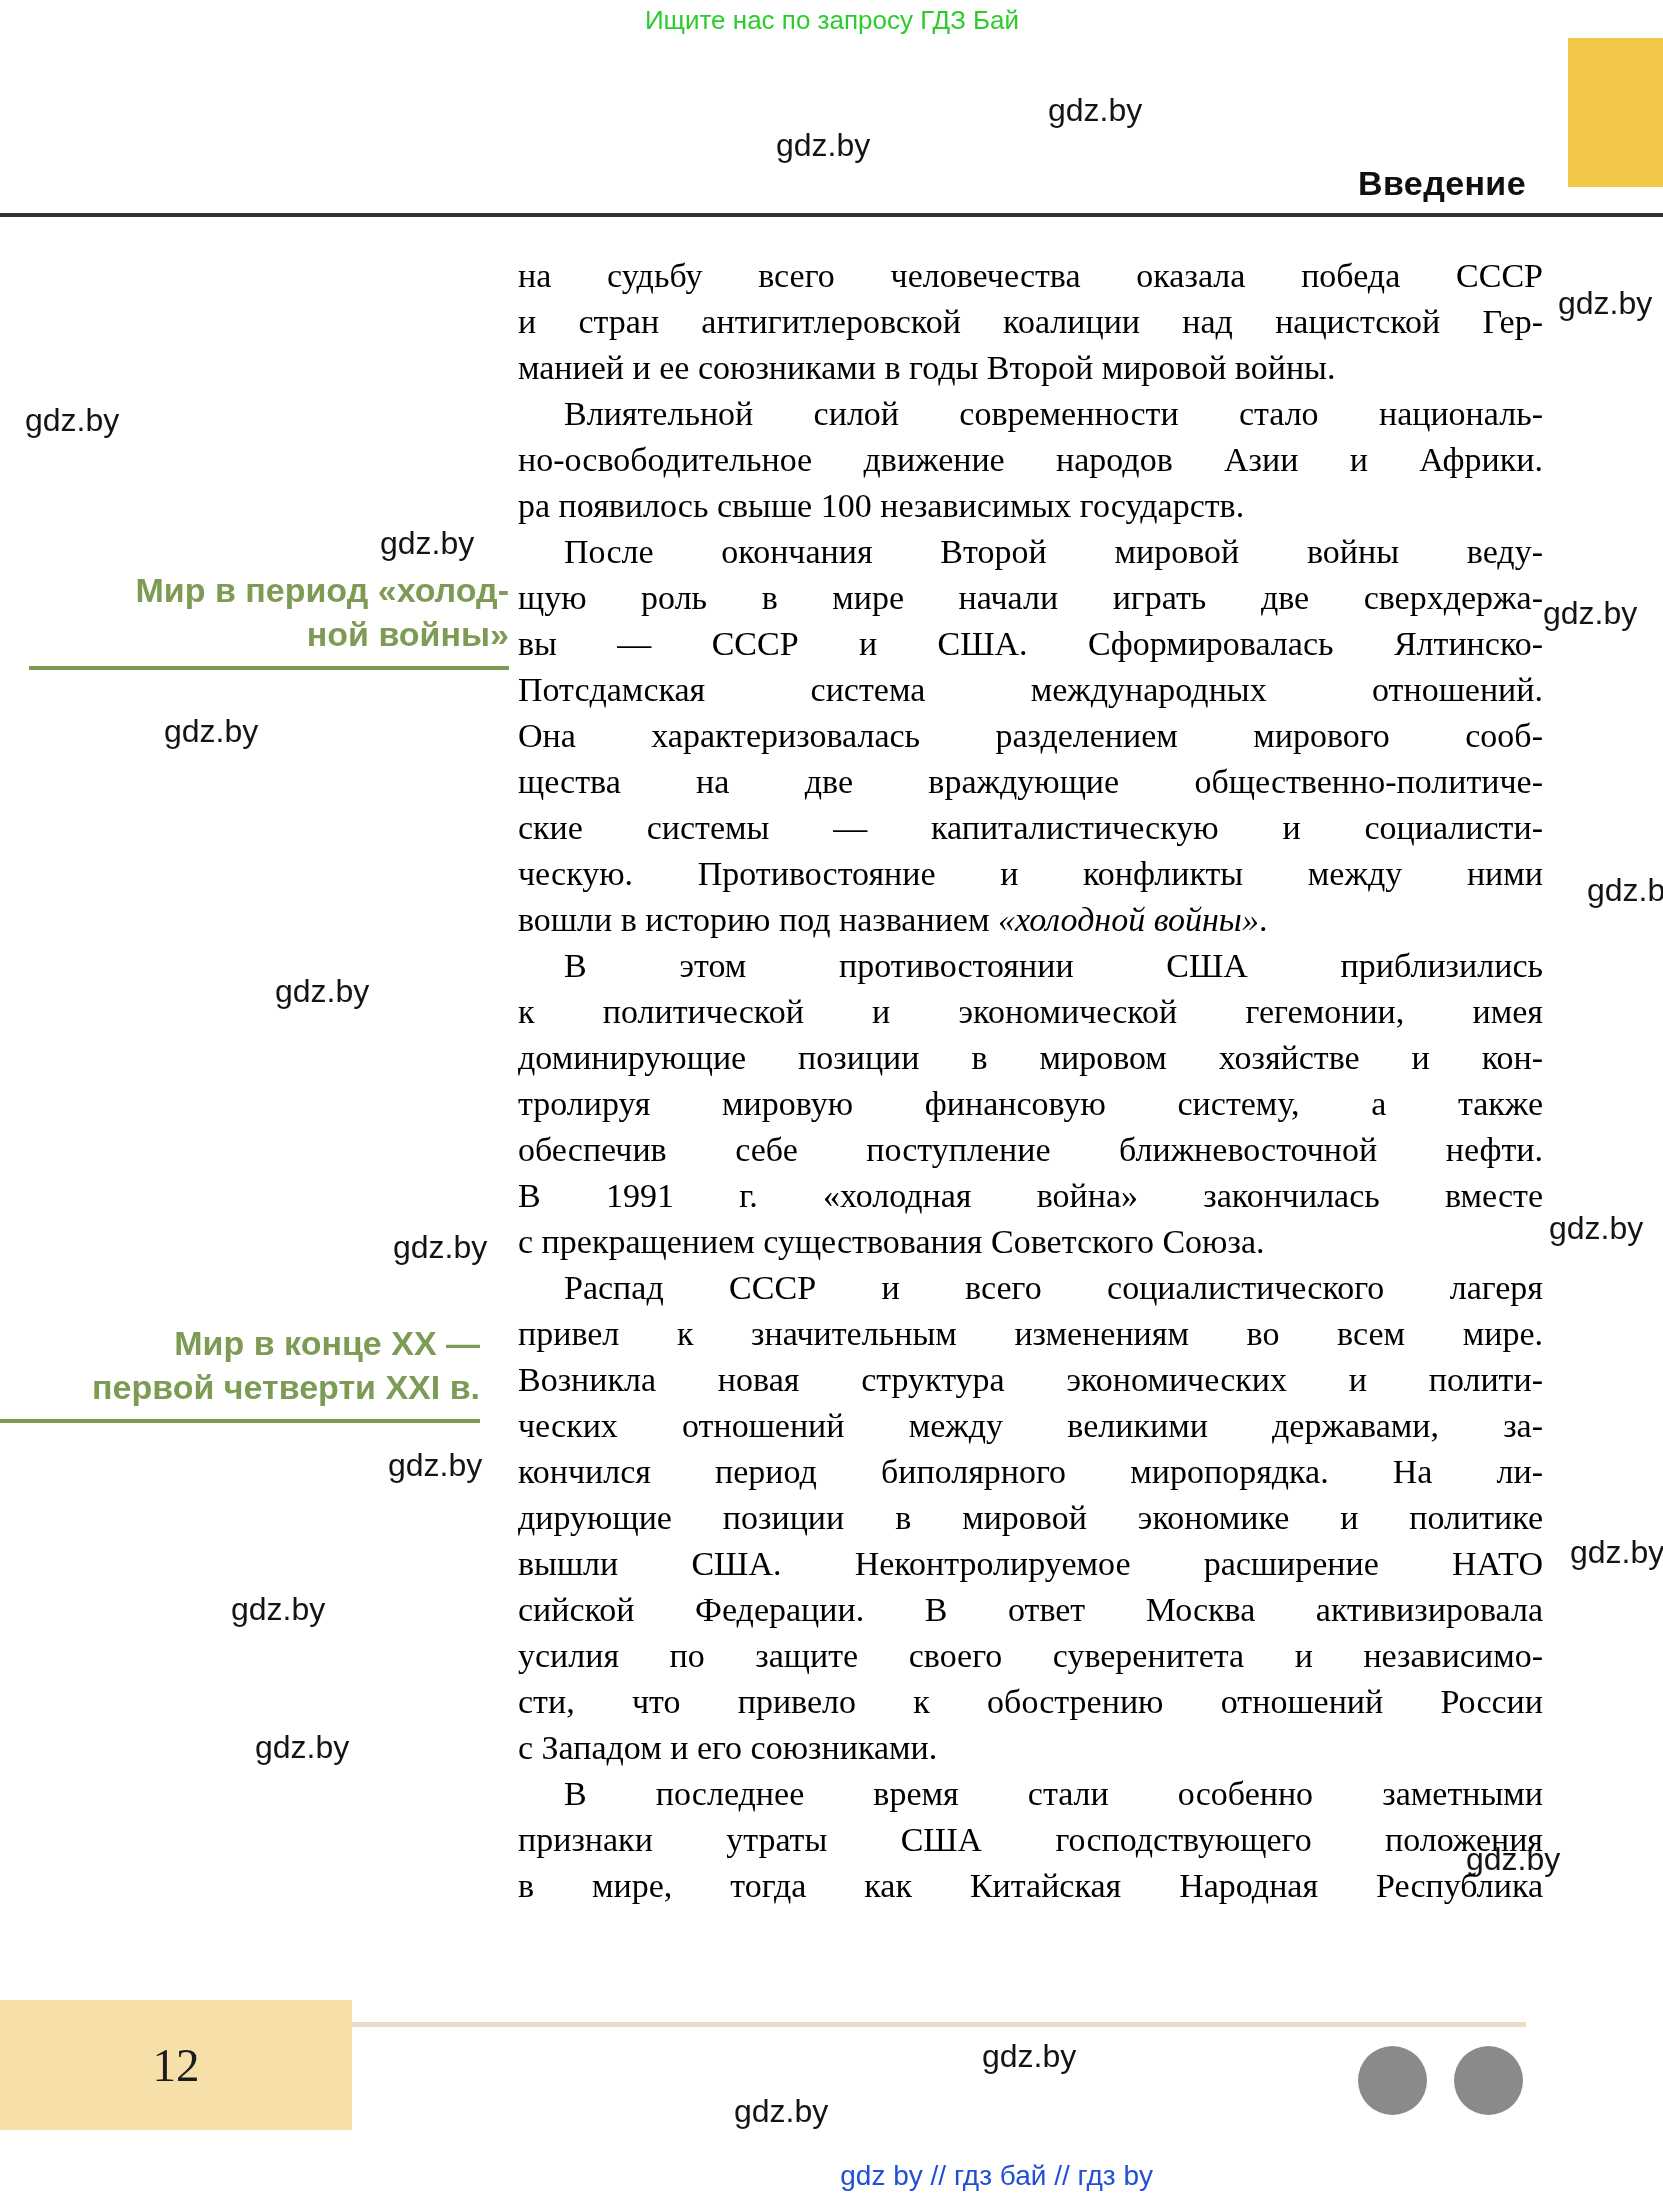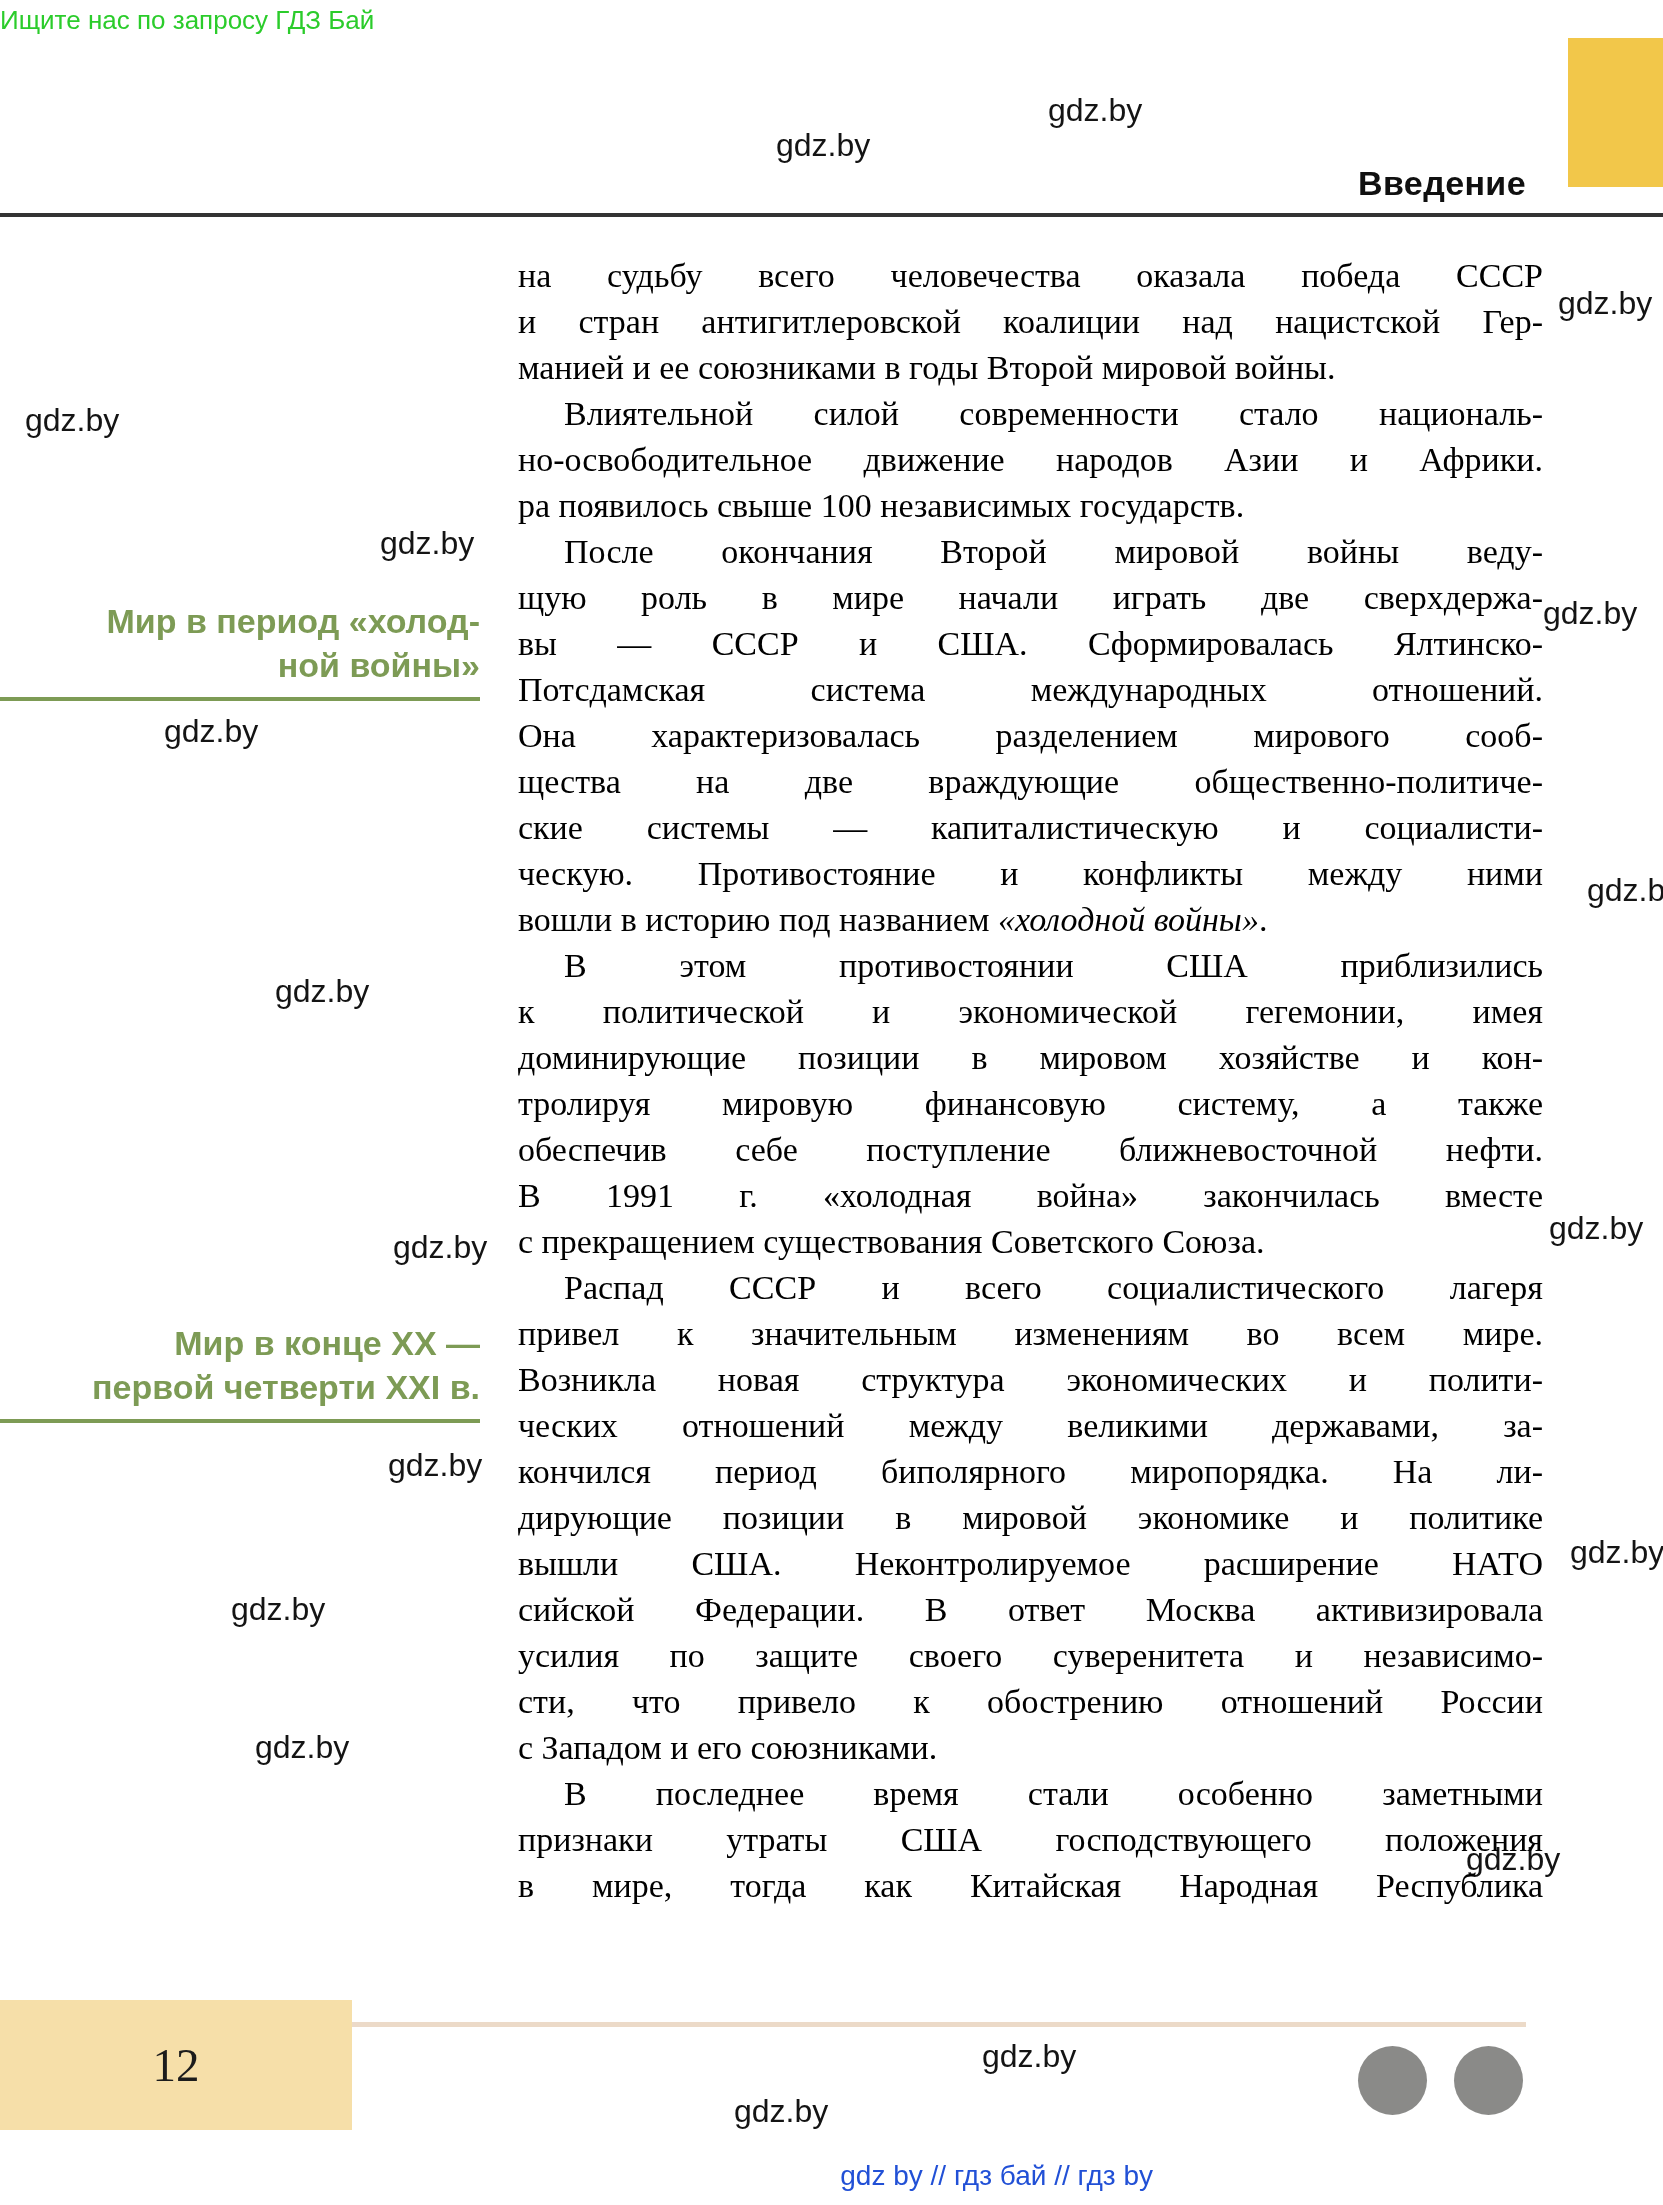--- a/index.html
+++ b/index.html
@@ -8,20 +8,21 @@
     width:1664px;
     height:2205px;
     background:#ffffff;
     overflow:hidden;
     font-family:"Liberation Sans",sans-serif;
   }
   
   .promo{
     position:absolute;
     top:5px;left:0;right:0;
+    text-align:center;
     font-size:26px;
     color:var(--promo-green,#2bcc2b);
   }
   
   .wm{
     position:absolute;
     font-size:32px;
     color:#141414;
     white-space:nowrap;
   }
@@ -49,21 +50,21 @@
   }
   
   .note{
     position:absolute;
     left:0;width:480px;
     text-align:right;
     font-weight:bold;
     font-size:34px;
     color:var(--heading-green,#7d9b55);
   }
-  .note.note0{top:599px;}
+  .note.note0{top:568px;padding-left:29px;}
   .note.note1{top:1321px;}
   .note-line{line-height:44px;}
   .note-rule{
     height:4.2px;width:100%;
     margin-top:10px;
     background:var(--heading-green,#7d9b55);
   }
   
   .bodycol{
     position:absolute;

